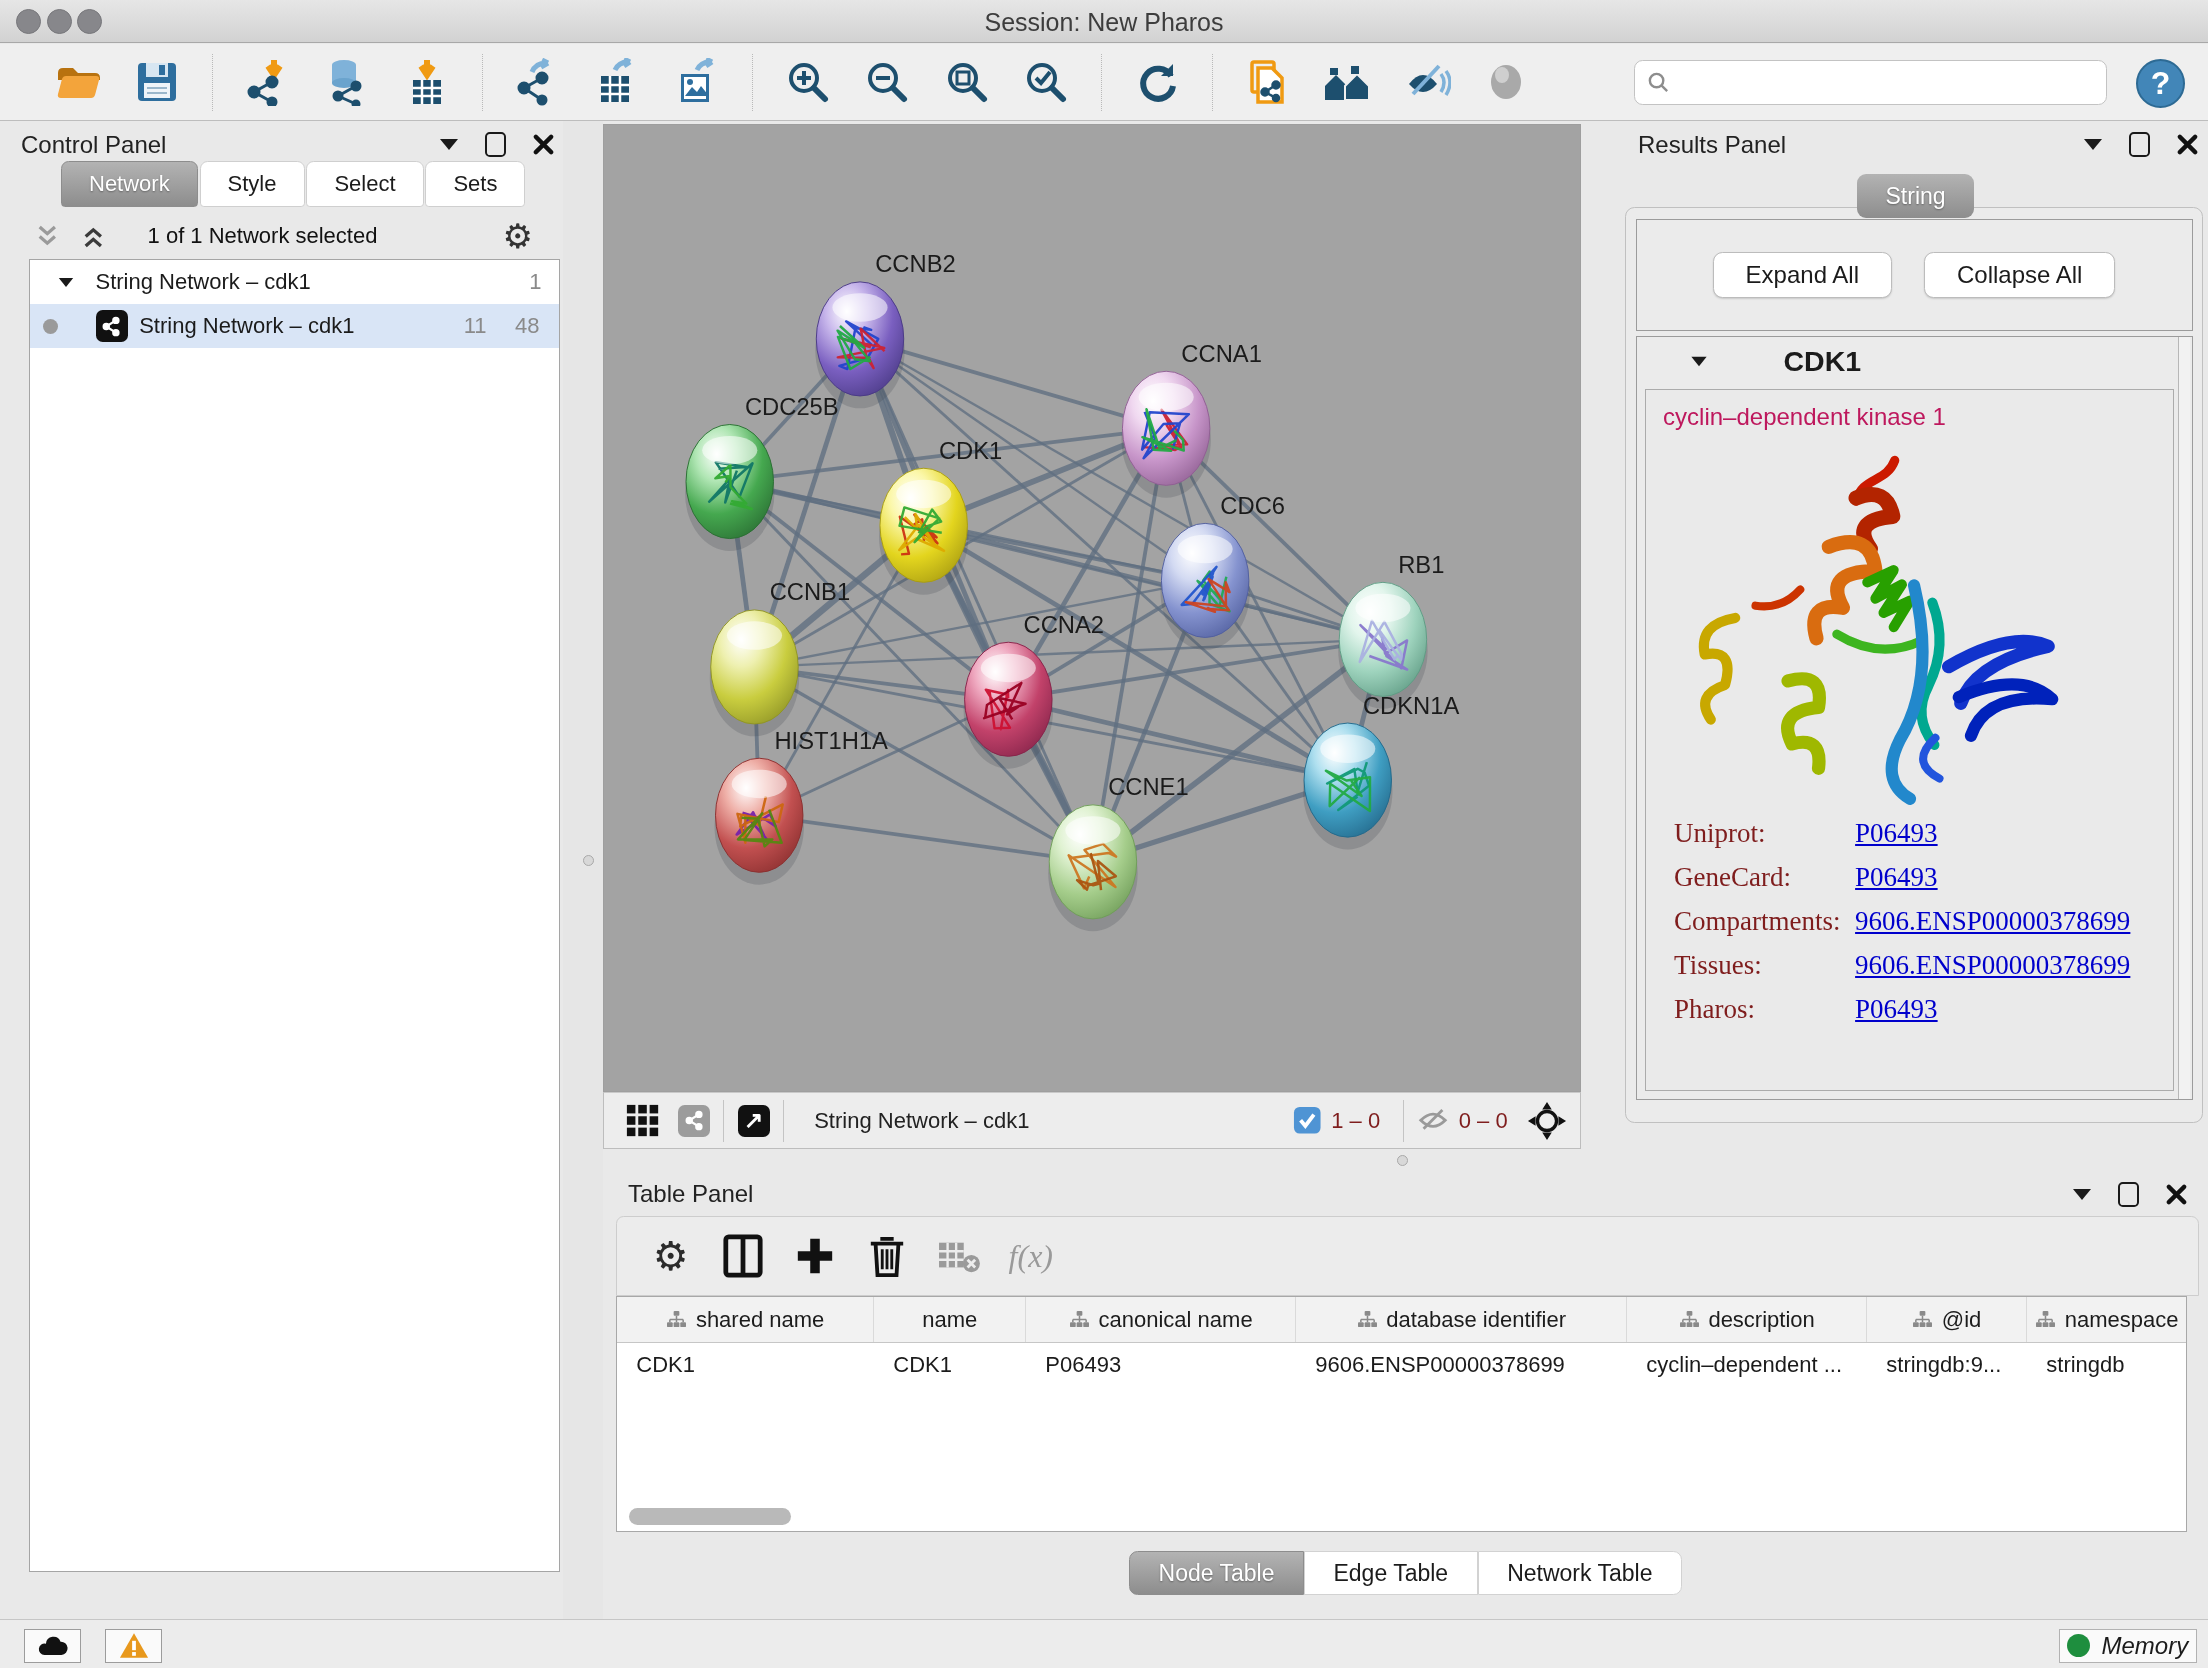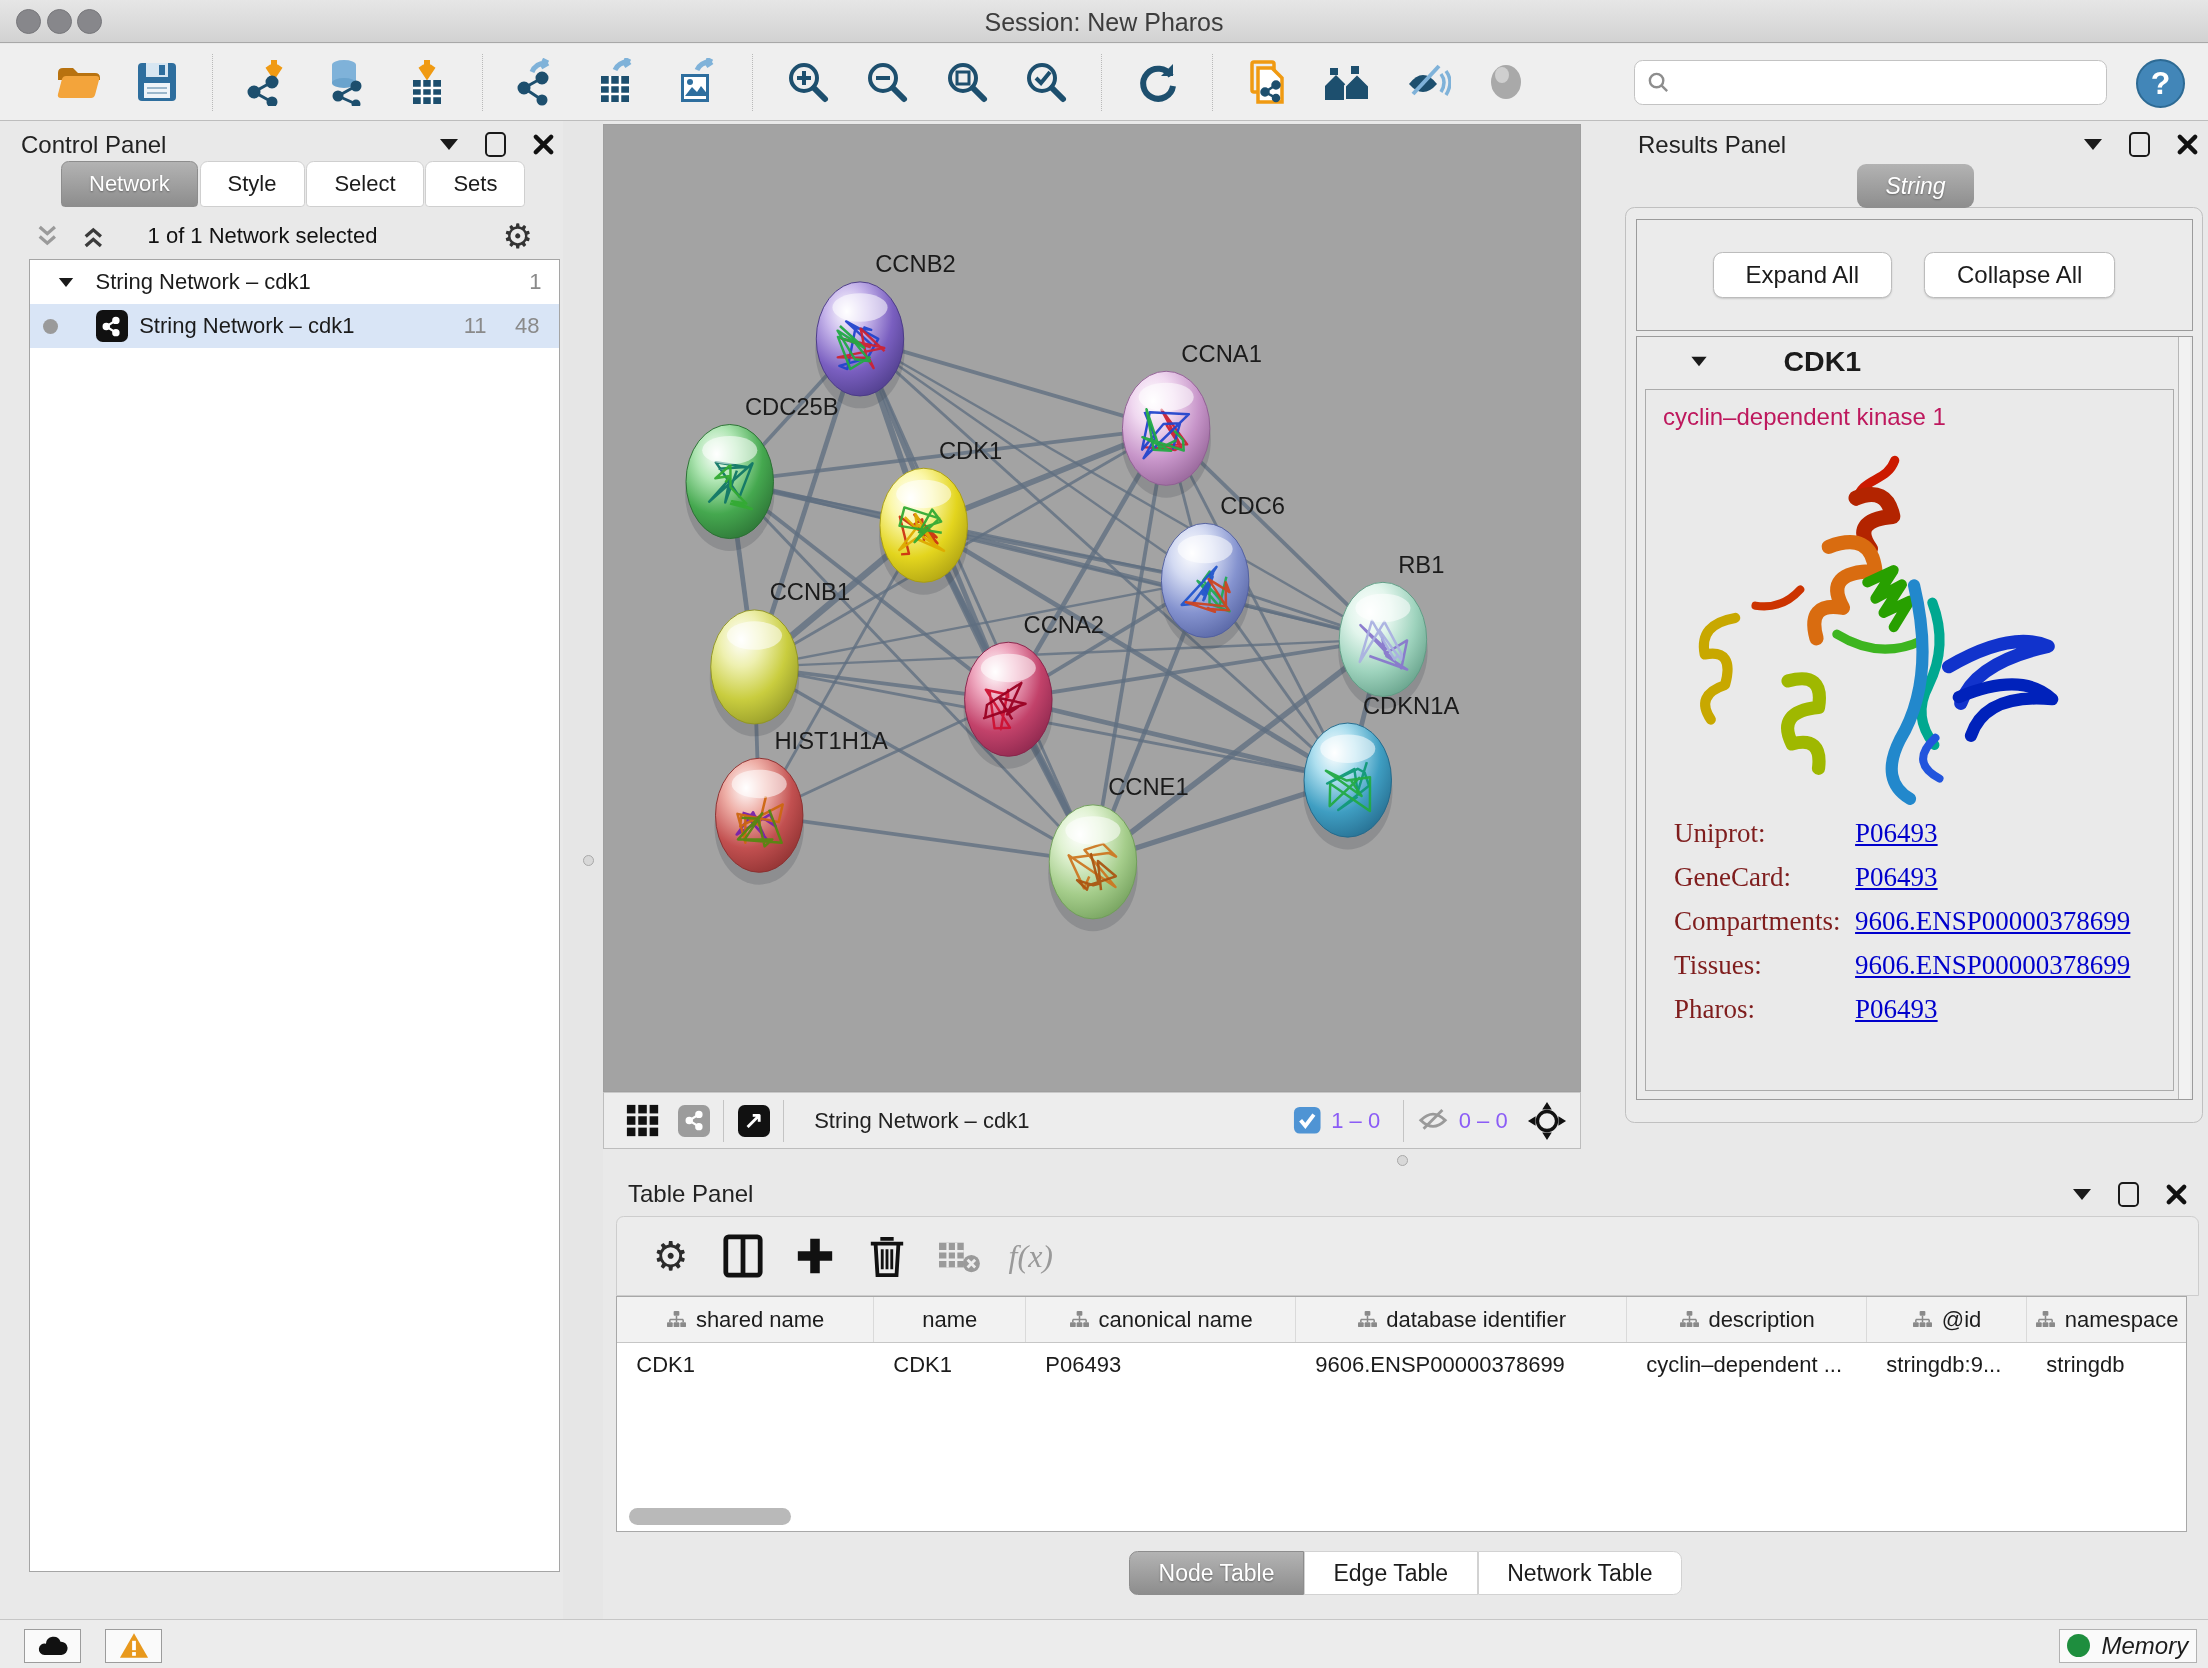--- a/index.html
+++ b/index.html
@@ -52,29 +52,29 @@
   .share-badge{width:32px;height:32px;border-radius:6.7px;background:#111;
     display:flex;align-items:center;justify-content:center;}
 
   
   .netcanvas{position:absolute;left:603px;top:124px;width:978px;height:968px;background:#a3a3a3;
     border:1px solid #9e9e9e;}
   .netbar{position:absolute;left:603px;top:1092px;width:978px;height:57px;background:#ededed;
     border:1px solid #bdbdbd;border-top:1px solid #c9c9c9;display:flex;align-items:center;}
   .netbar .nb-sep{width:0;height:42px;border-left:1px solid #c4c4c4;margin:0 13.3px;}
   .nb-title{font-size:22px;color:#222;margin-left:17px;}
-  .nb-count{font-size:22px;color:#8b5cf6;margin:0 9.5px;}
+  .nb-count{font-size:22px;color:#7f1d1d;margin:0 9.5px;}
   .knob{position:absolute;width:11.4px;height:11.4px;border-radius:50%;background:#d8d8d8;
     border:1px solid #a9a9a9;}
 
   
   .rpanel{position:absolute;left:1581px;top:121px;width:628px;height:1051px;background:#e9e9e9;}
-  .rtab{position:absolute;left:276px;top:43px;height:44px;padding:0 28.5px;
+  .rtab{position:absolute;left:276px;top:53px;height:44px;padding:0 28.5px;
     background:linear-gradient(#b3b3b3,#8d8d8d);color:#fff;font-size:23px;border-radius:9px;
-    display:flex;align-items:center;text-shadow:0 1px 1.9px rgba(0,0,0,.35);z-index:3;font-style:italic;}
+    display:flex;align-items:center;text-shadow:0 1px 1.9px rgba(0,0,0,.35);z-index:3;}
   .rcard{position:absolute;left:44px;top:86px;width:578px;height:916px;background:#ebebeb;
     border:1.9px solid #c0c0c0;border-radius:9.5px;}
   .rbtns{position:absolute;left:9.5px;top:10.5px;width:557px;height:112px;border:1px solid #9b9b9b;
     display:flex;align-items:center;justify-content:center;gap:32px;}
   .rbtn{height:46px;padding:0 32px;background:#fff;border:1px solid #bcbcbc;border-radius:9.5px;
     font-size:24px;display:flex;align-items:center;box-shadow:0 1px 1.9px rgba(0,0,0,.15);}
   .rmain{position:absolute;left:9.5px;top:128px;width:557px;height:764px;border:1px solid #9b9b9b;
     background:#ebebeb;}
   .rentry-head{height:49px;display:flex;align-items:center;}
   .rentry-name{font-size:28.5px;font-weight:bold;margin-left:76px;}

